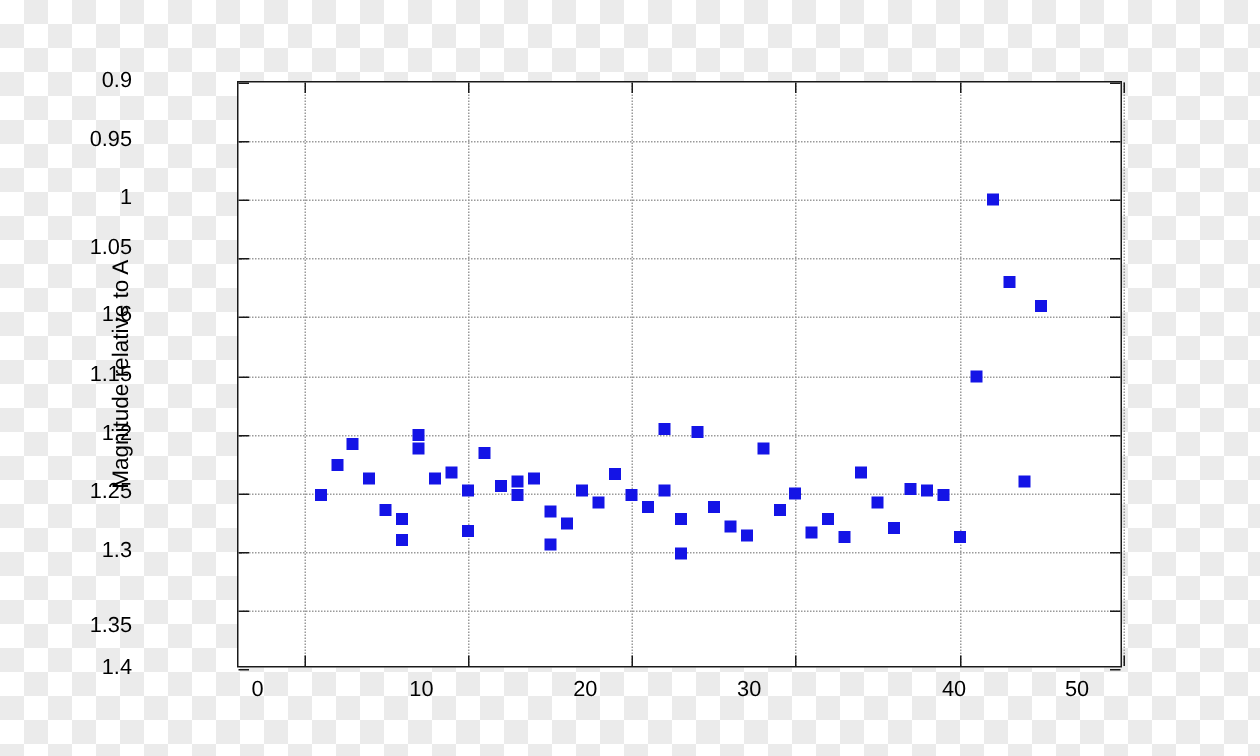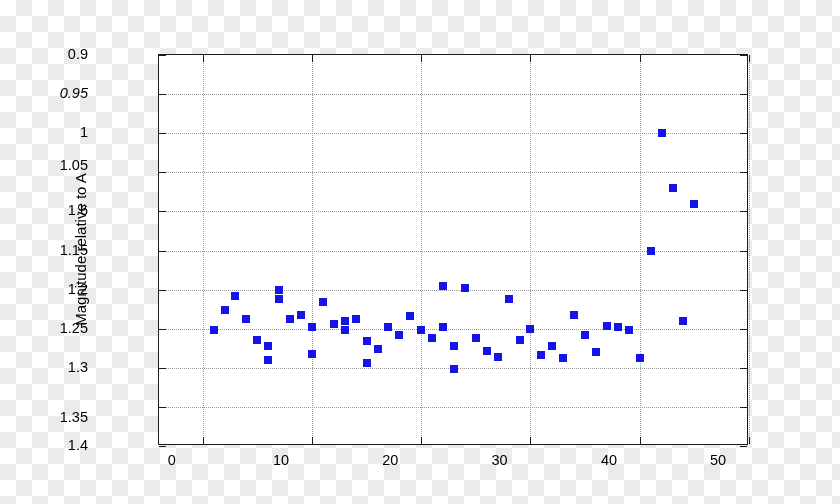--- a/index.html
+++ b/index.html
@@ -272,35 +272,35 @@
         <div class="marker" title="image 41, mag 1.15" style="left: 491.667px; top: 195.5px; background: rgb(20, 20, 230); width: 8px; height: 8px;"></div>
         <div class="marker" title="image 42, mag 1" style="left: 502.593px; top: 78.2px; background: rgb(20, 20, 230); width: 8px; height: 8px;"></div>
         <div class="marker" title="image 43, mag 1.07" style="left: 513.519px; top: 132.94px; background: rgb(20, 20, 230); width: 8px; height: 8px;"></div>
         <div class="marker" title="image 44, mag 1.24" style="left: 524.444px; top: 265.88px; background: rgb(20, 20, 230); width: 8px; height: 8px;"></div>
         <div class="marker" title="image 45, mag 1.09" style="left: 535.37px; top: 148.58px; background: rgb(20, 20, 230); width: 8px; height: 8px;"></div>
       </div>
   </div>
 
   <div id="ytick-labels">
       <div class="ylabel-text" style="top: 54px;">0.9</div>
-      <div class="ylabel-text" style="top: 93.1px; font-style: italic;">0.95</div>
+      <div class="ylabel-text" style="top: 93.1px;">0.95</div>
       <div class="ylabel-text" style="top: 132.2px;">1</div>
       <div class="ylabel-text" style="top: 165px;">1.05</div>
       <div class="ylabel-text" style="top: 210.4px;">1.6</div>
       <div class="ylabel-text" style="top: 249.5px;">1.15</div>
       <div class="ylabel-text" style="top: 288.6px;">1.2</div>
       <div class="ylabel-text" style="top: 327.7px;">1.25</div>
       <div class="ylabel-text" style="top: 366.8px;">1.3</div>
       <div class="ylabel-text" style="top: 417px;">1.35</div>
       <div class="ylabel-text" style="top: 445px;">1.4</div>
     </div>
   <div id="xtick-labels">
       <div class="xlabel-text" style="left: 201.704px;">0</div>
       <div class="xlabel-text" style="left: 310.963px;">10</div>
       <div class="xlabel-text" style="left: 420.222px;">20</div>
       <div class="xlabel-text" style="left: 529.481px;">30</div>
-      <div class="xlabel-text" style="left: 639px;">40</div>
+      <div class="xlabel-text" style="left: 666px;">40</div>
       <div class="xlabel-text" style="left: 748px;">50</div>
     </div>
 
   <div id="y-axis-title">Magnitude relative to A</div>
 
 </div>
 
 </body></html>

